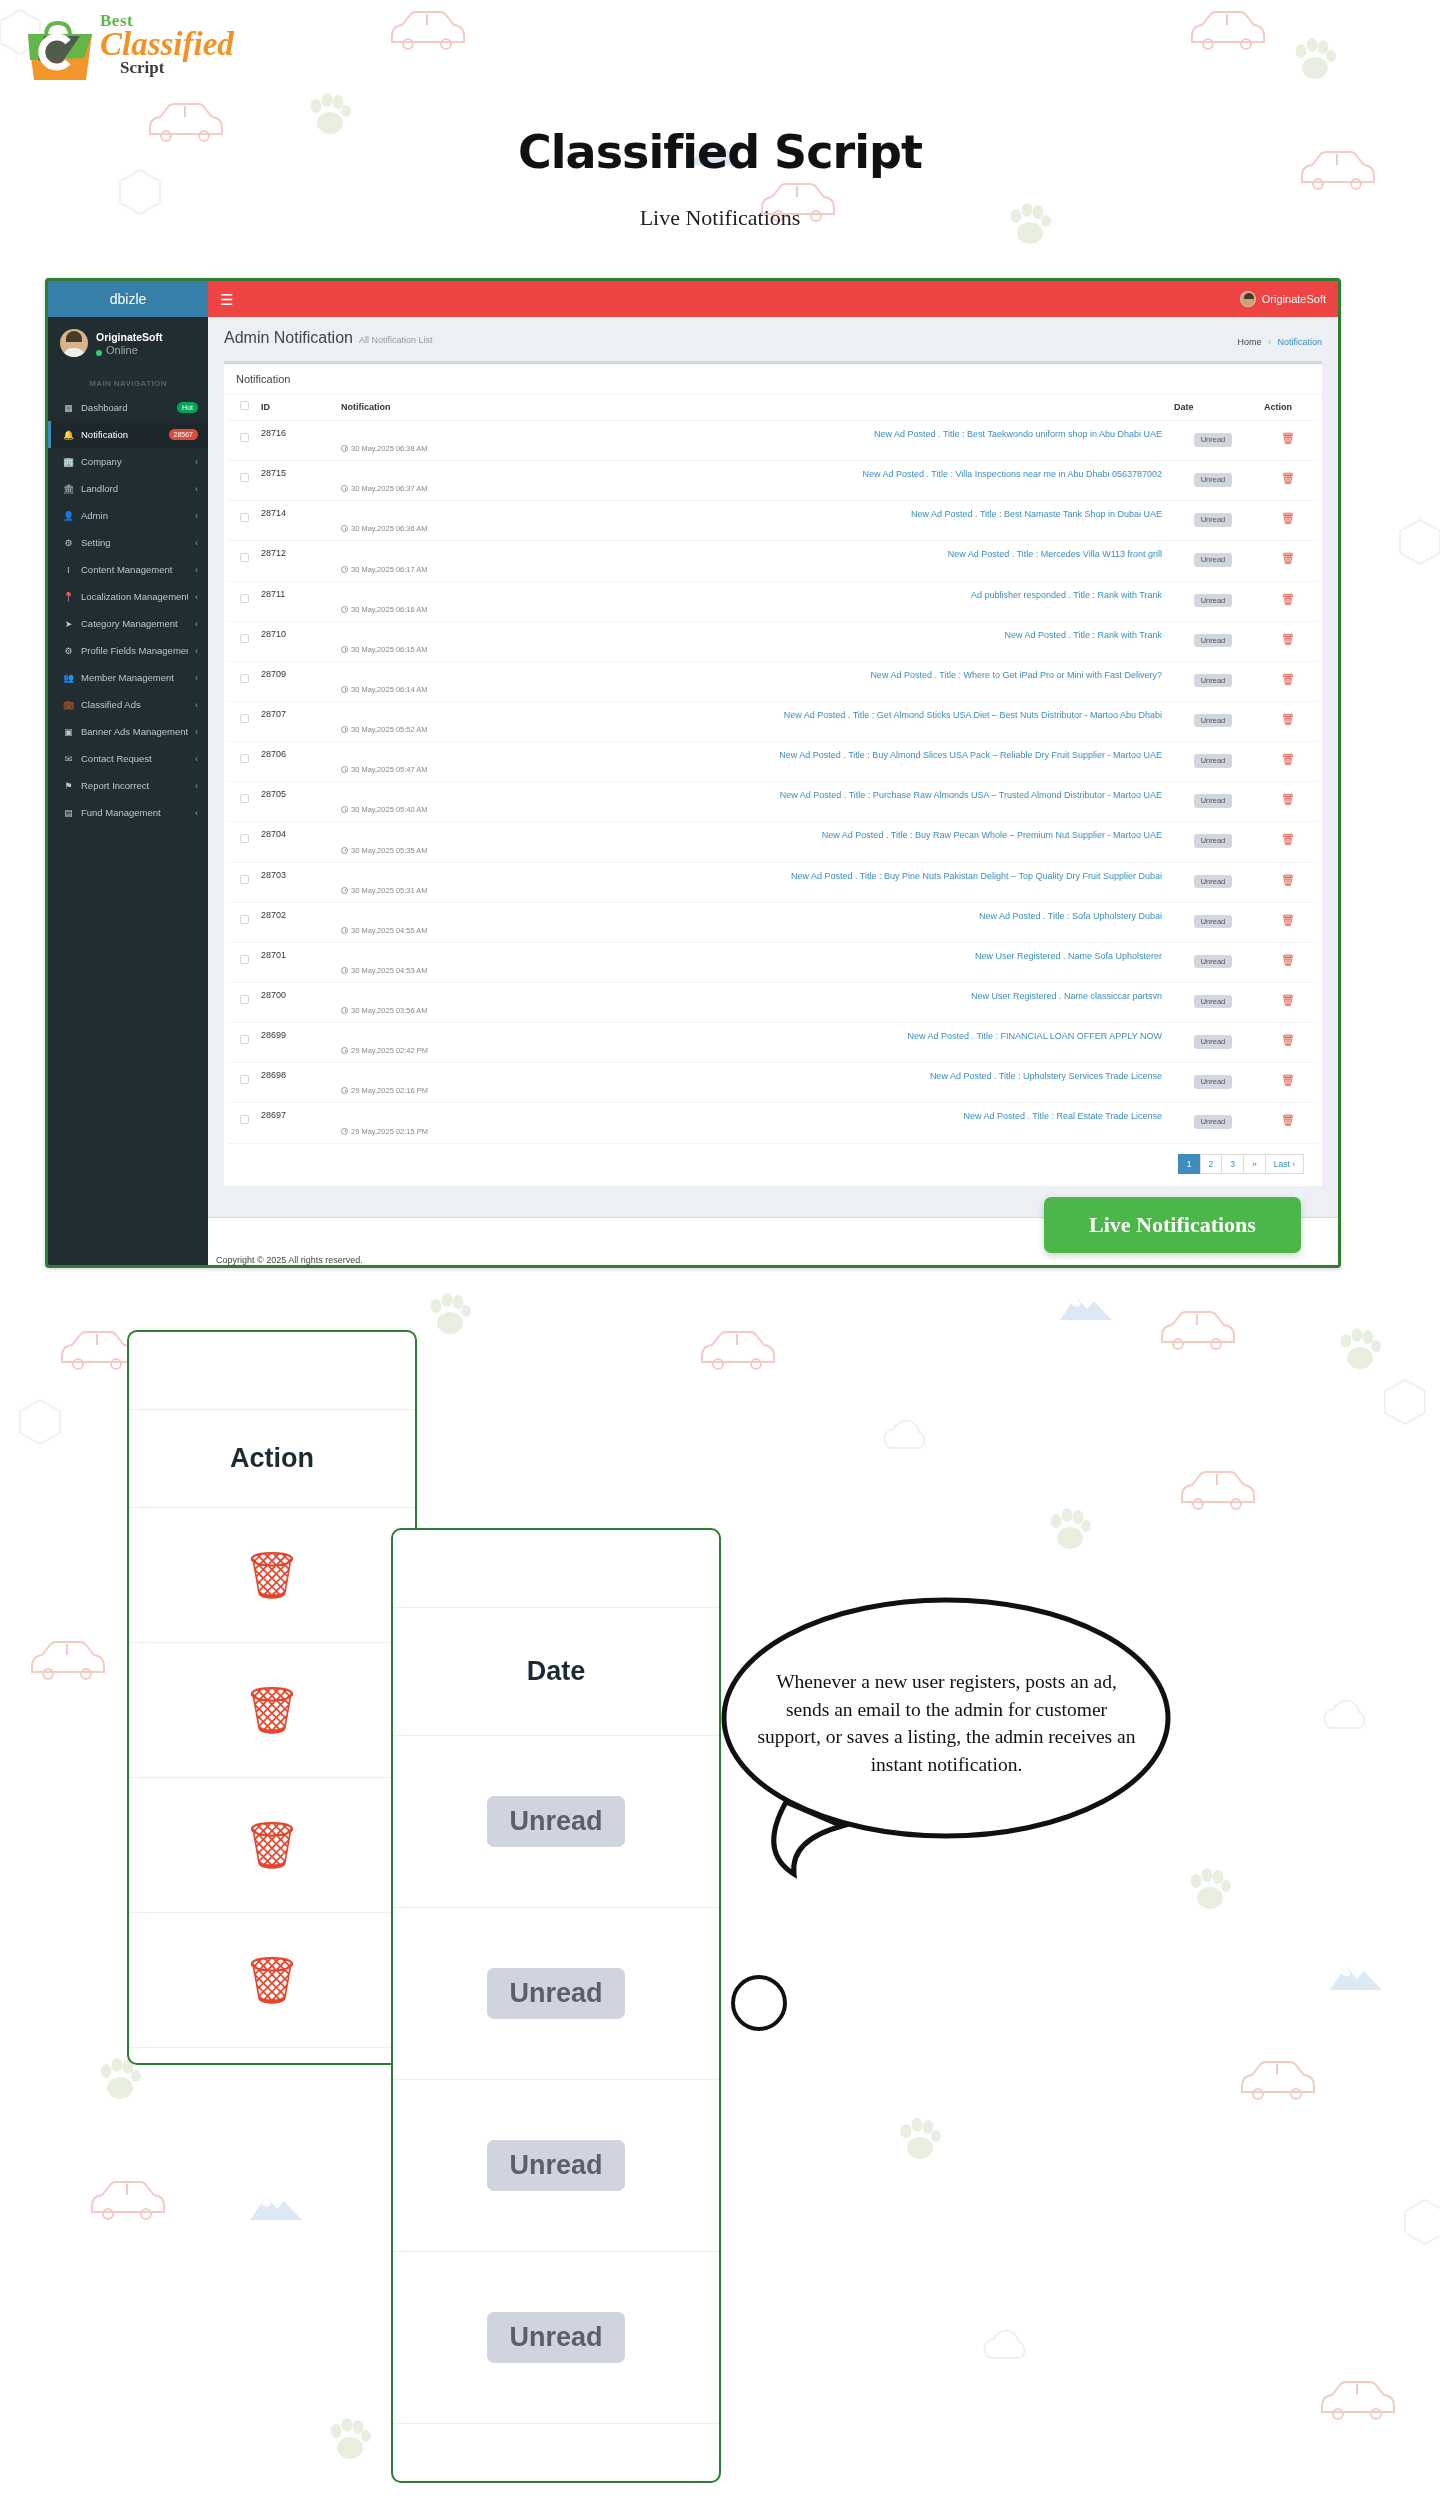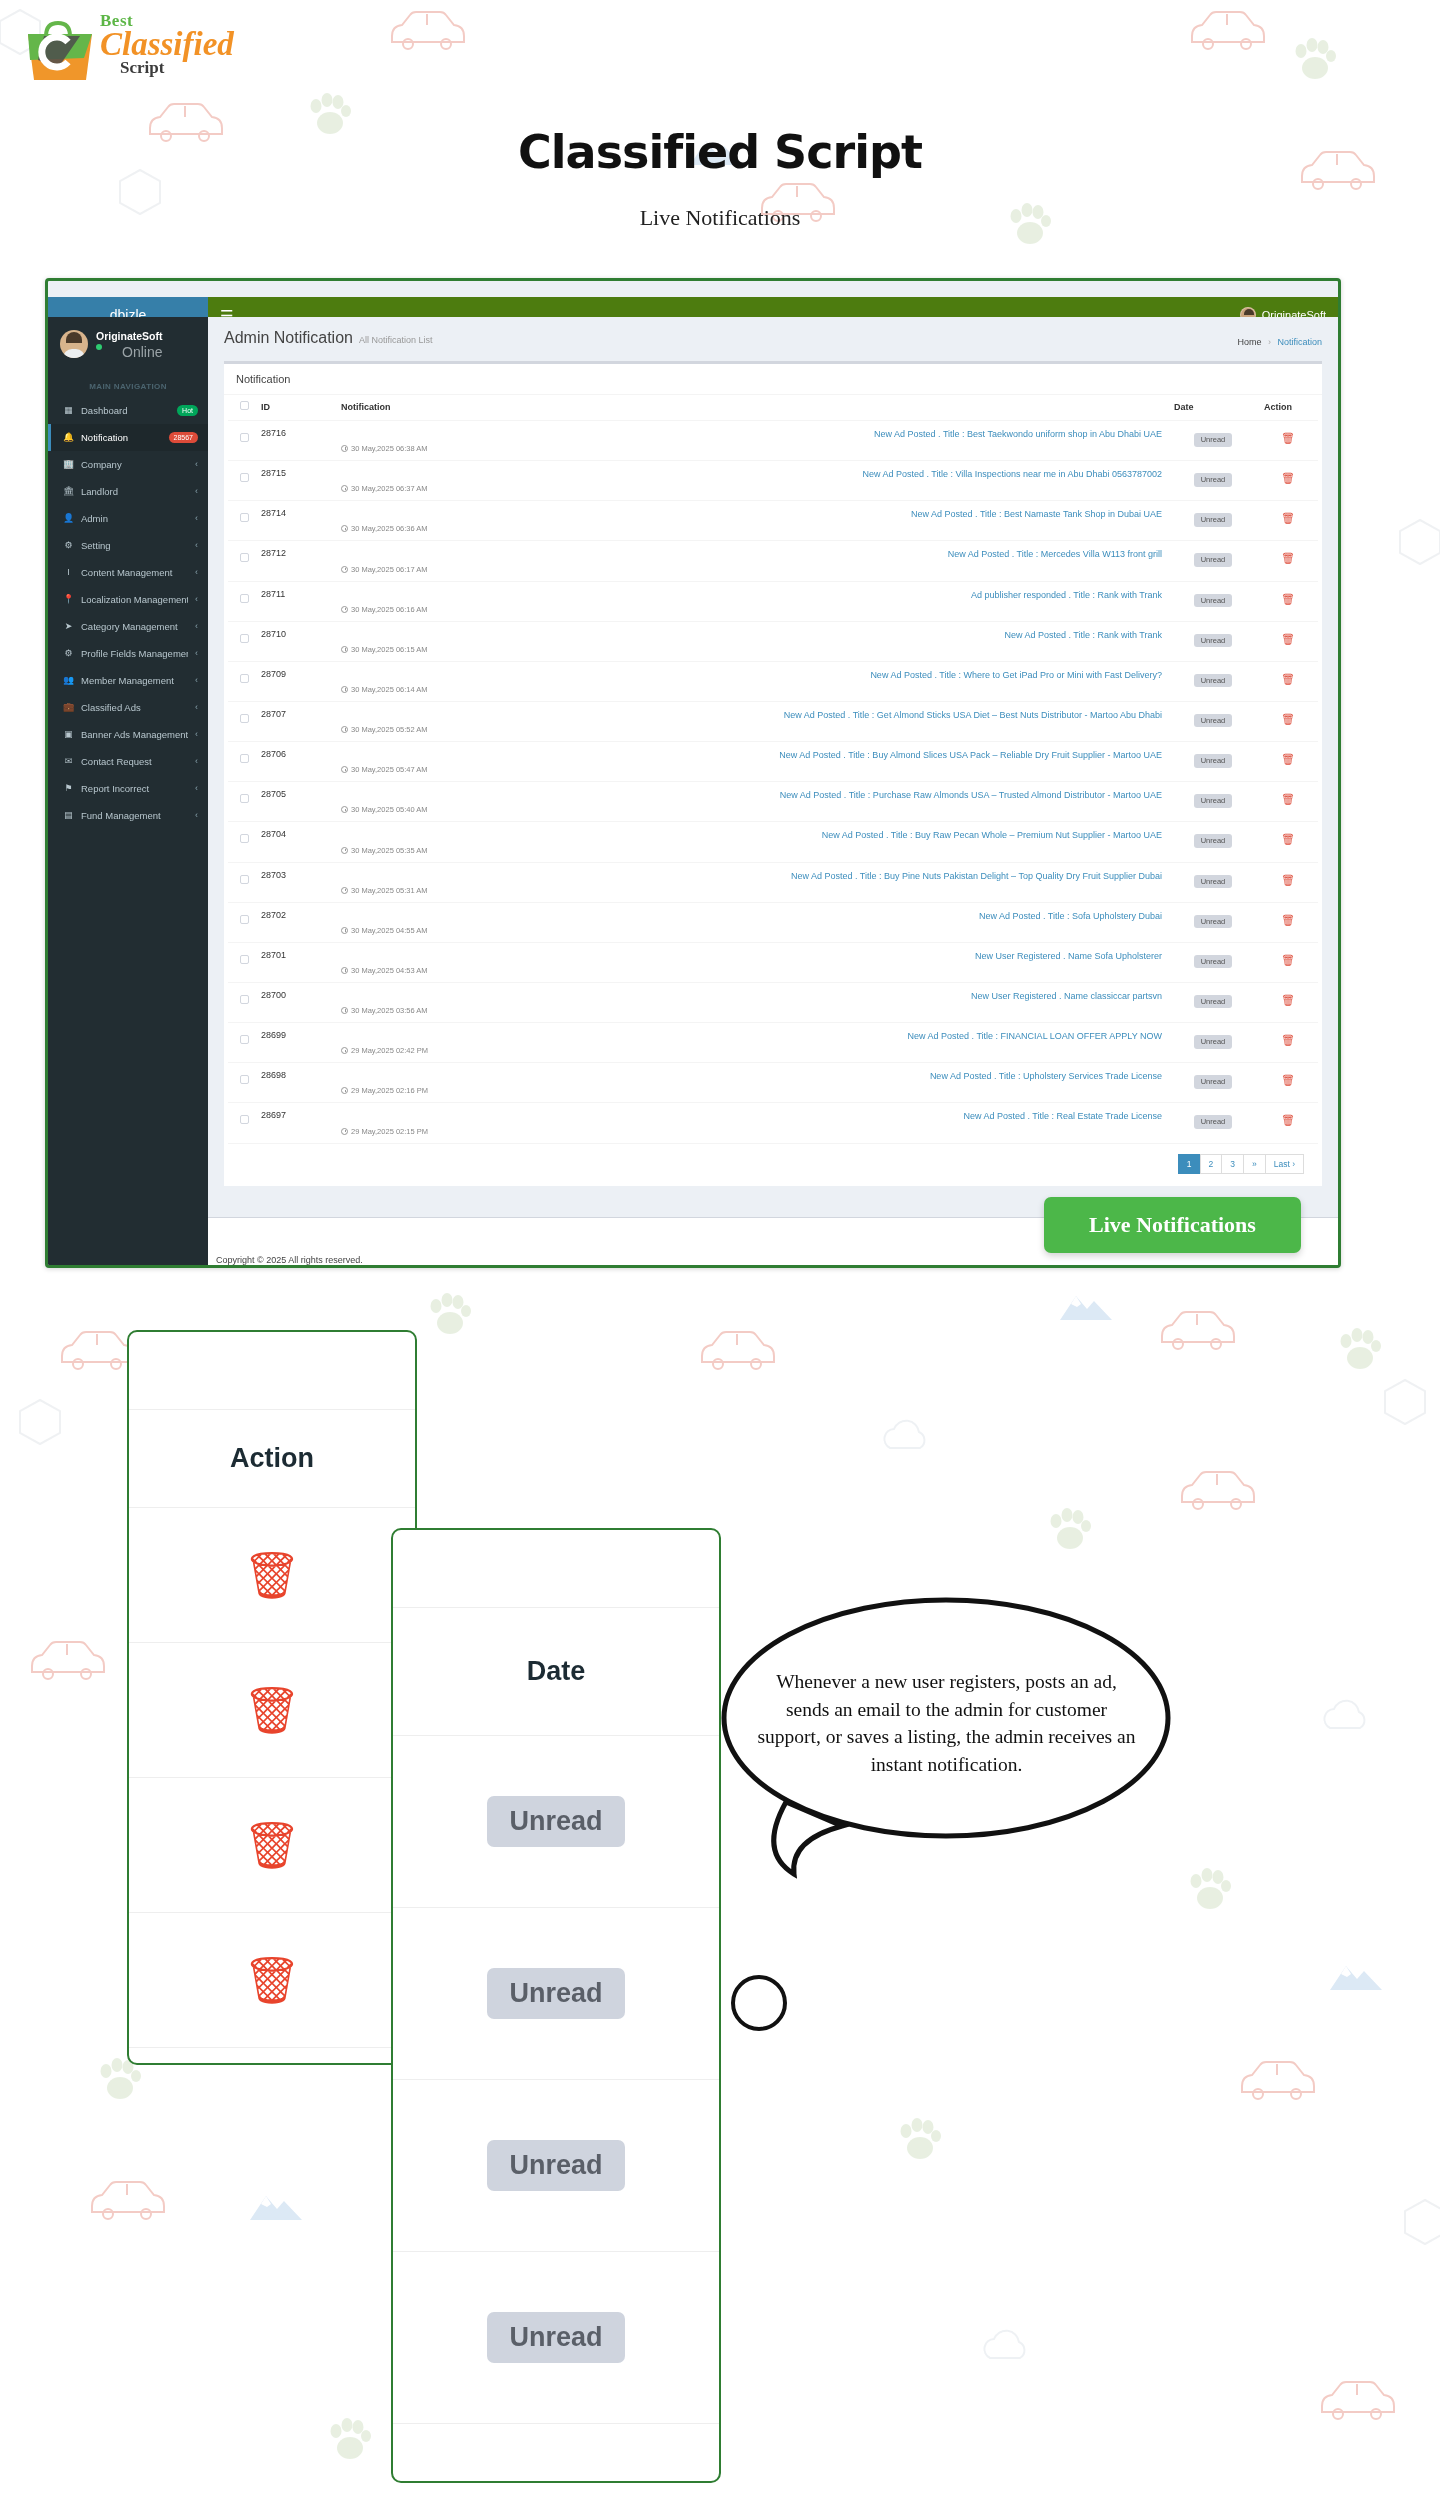--- a/index.html
+++ b/index.html
@@ -26,38 +26,38 @@
                 letter-spacing:-1px; color:#111; z-index:3; font-family:"DejaVu Sans", sans-serif; }
   .page-sub { position:absolute; left:0; right:0; top:205px; text-align:center; font-size:22px; color:#222;
               font-family:"Liberation Serif", serif; z-index:3; }
 
   
   .shot { position:absolute; left:45px; top:278px; width:1296px; height:990px; z-index:2;
           border:3px solid #2f7d32; border-radius:4px; background:#ecf0f5; overflow:hidden;
           box-shadow:0 1px 5px rgba(0,0,0,.18); }
 
   
-  .topbar { position:absolute; left:0; top:16px; right:0; height:36px; background:#4d7c0f; display:flex; }
+  .topbar { position:absolute; left:0; top:0; right:0; height:36px; background:#ef4444; display:flex; }
   .brandbox { width:160px; height:36px; background:#367fa9; color:#fff; font-size:14px;
               display:flex; align-items:center; justify-content:center; font-weight:400; }
   .topbar-rest { flex:1; display:flex; align-items:center; justify-content:space-between; padding:0 12px; }
   .hamburger { color:#fff; font-size:15px; line-height:1; }
   .topuser { display:flex; align-items:center; gap:6px; color:#fff; font-size:11px; }
   .topuser .av { width:16px; height:16px; border-radius:50%; background:#c9a27a; border:1px solid #ffffff55;
                  position:relative; overflow:hidden; }
   .topuser .av:after { content:""; position:absolute; left:3px; top:1px; width:10px; height:6px; border-radius:5px 5px 0 0; background:#4a3a2a; }
 
   
   .sidebar { position:absolute; left:0; top:36px; width:160px; bottom:0; background:#222d32; }
   .sb-user { display:flex; align-items:center; gap:8px; padding:12px 10px 12px 12px; }
   .sb-av { width:28px; height:28px; border-radius:50%; background:#d8b48c; position:relative; overflow:hidden; flex:0 0 auto;}
   .sb-av:after { content:""; position:absolute; left:6px; top:2px; width:16px; height:11px; border-radius:8px 8px 0 0; background:#4a3a2a; }
   .sb-av:before { content:""; position:absolute; left:3px; bottom:0; width:22px; height:9px; border-radius:10px 10px 0 0; background:#eceff1; }
   .sb-name { color:#fff; font-size:10.5px; font-weight:bold; line-height:1.4; }
-  .sb-on { color:#9aa3a7; font-size:14px; display:flex; align-items:flex-start; gap:20px; }
+  .sb-on { color:#9aa3a7; font-size:11px; display:flex; align-items:flex-end; gap:4px; }
   .dot-on { width:6px; height:6px; border-radius:50%; background:#2ecc71; display:inline-block; }
   .sb-head { color:#4b646f; font-size:8px; font-weight:bold; letter-spacing:.4px; padding:10px 12px 6px; text-transform:uppercase;text-align:center; }
   .sb-item { display:flex; align-items:center; gap:7px; padding:8px 10px 8px 12px; color:#b8c7ce; font-size:9.5px;
              border-left:3px solid transparent; position:relative; }
   .sb-item .ic { width:11px; text-align:center; font-size:9px; color:#b8c7ce; flex:0 0 11px; }
   .sb-item .lbl { flex:1; white-space:nowrap; overflow:hidden; }
   .sb-item .car { color:#8aa4ae; font-size:9px; }
   .sb-item.active { background:#1e282c; color:#fff; border-left-color:#3c8dbc; }
   .sb-item.active .ic, .sb-item.active .lbl { color:#fff; }
   .badge-sm { font-size:7px; color:#fff; padding:2px 5px; border-radius:9px; line-height:1; }

